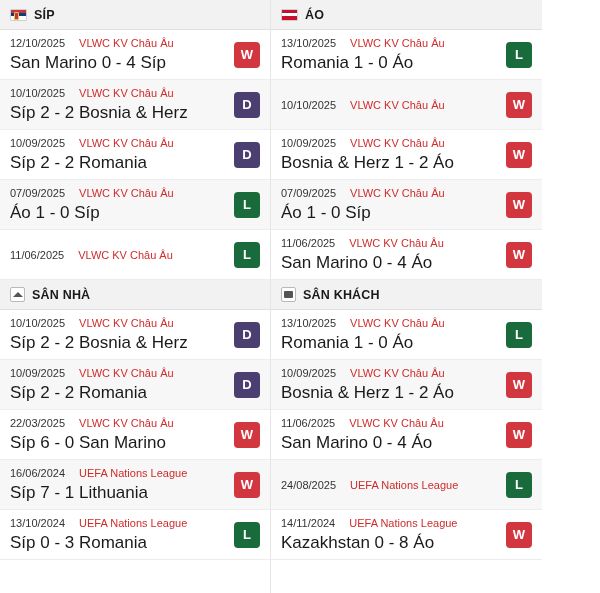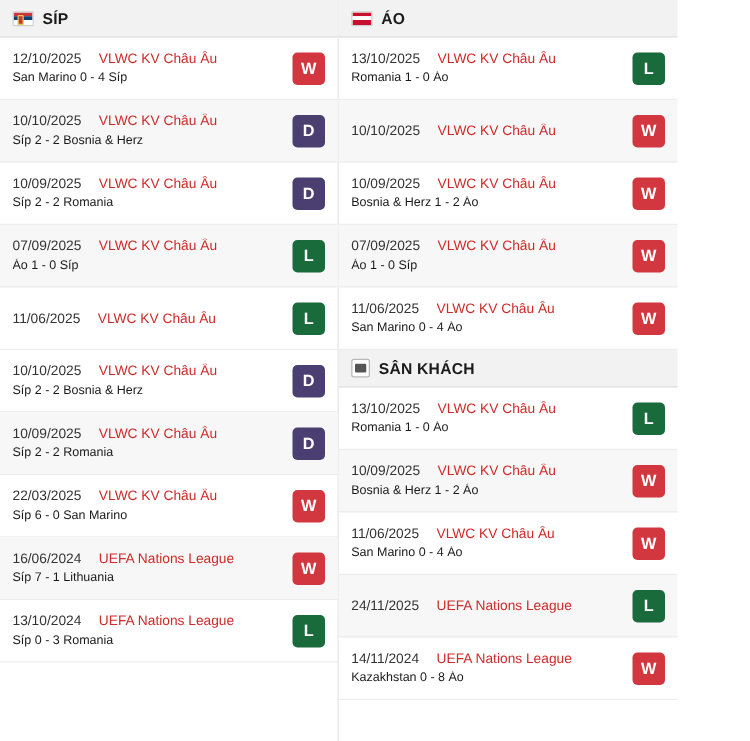--- a/index.html
+++ b/index.html
@@ -111,21 +111,21 @@
     font-size: 11px;
     color: #333;
   }
   .comp {
     font-size: 11px;
     color: #cf2b2b;
     overflow: hidden;
     text-overflow: ellipsis;
   }
   .score-line {
-    font-size: 10px;
+    font-size: 17px;
     color: #1a1a1a;
     white-space: nowrap;
     overflow: hidden;
     text-overflow: ellipsis;
   }
   .badge {
     width: 26px; height: 26px;
     border-radius: 4px;
     color: #fff;
     font-size: 13px;
@@ -204,20 +204,26 @@
     <div class="row">
       <div class="info">
         <div class="line1">
           <span class="date">11/06/2025</span>
           <span class="comp">VLWC KV Châu Âu</span>
         </div>
       </div>
       <div class="badge b-L">L</div>
     </div>
 
+    <div class="sec-head">
+      <span class="sq-icon sq-home">
+          <span class="roof"></span>
+        </span>
+      <span class="title">SÂN NHÀ</span>
+    </div>
 
     <div class="row">
       <div class="info">
         <div class="line1">
           <span class="date">10/10/2025</span>
           <span class="comp">VLWC KV Châu Âu</span>
         </div>
         <div class="score-line">Síp 2 - 2 Bosnia &amp; Herz</div>
       </div>
       <div class="badge b-D">D</div>
@@ -370,21 +376,21 @@
           <span class="comp">VLWC KV Châu Âu</span>
         </div>
         <div class="score-line">San Marino 0 - 4 Áo</div>
       </div>
       <div class="badge b-W">W</div>
     </div>
 
     <div class="row alt">
       <div class="info">
         <div class="line1">
-          <span class="date">24/11/2025</span>
+          <span class="date">24/08/2025</span>
           <span class="comp">UEFA Nations League</span>
         </div>
       </div>
       <div class="badge b-L">L</div>
     </div>
 
     <div class="row">
       <div class="info">
         <div class="line1">
           <span class="date">14/11/2024</span>

